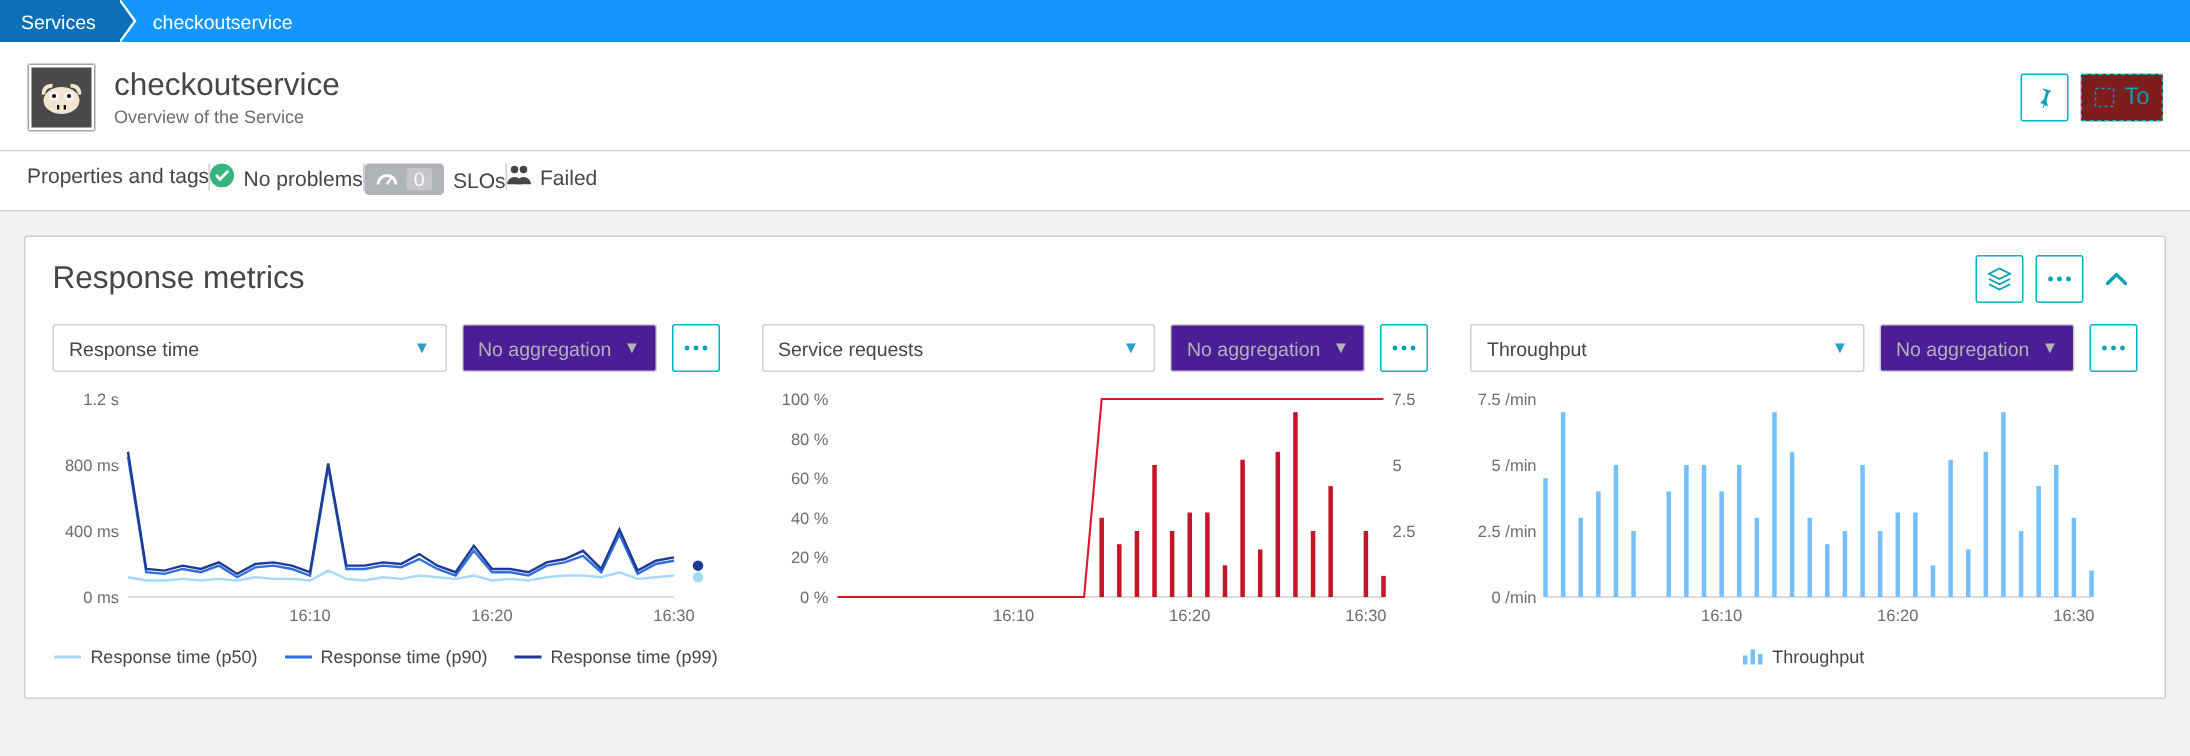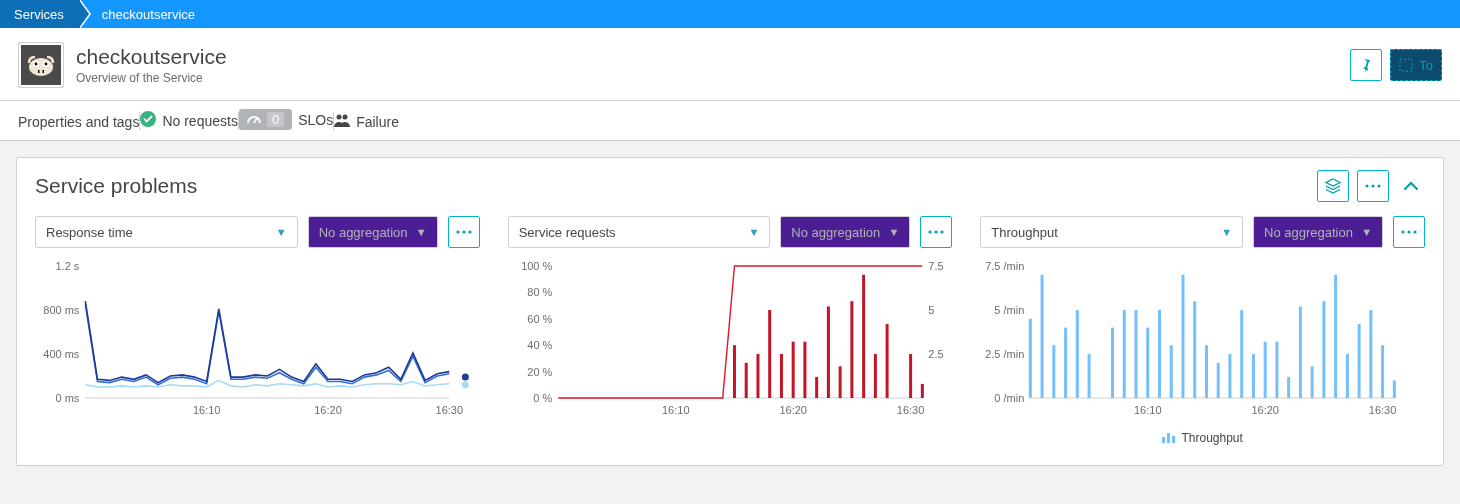--- a/index.html
+++ b/index.html
@@ -114,33 +114,33 @@
     align-items:center;
     justify-content:center;
     cursor:pointer;
     font-size:15px;
   }
   .text-btn{
     height:32px;
     border:1px solid var(--teal-border);
     color:var(--teal);
     border-radius:2px;
-    background:#0c4a6e;
+    background:#7f1d1d;
     display:inline-flex;
     align-items:center;
     padding:0 8px;
     gap:6px;
     cursor:pointer;
-    font-size:13px;
+    font-size:16px;
   }
 
   
   .meta-bar{
     display:flex;
-    align-items:flex-end;
+    align-items:flex-start;
     background:#fff;
     padding:8px 18px 10px 18px;
     border-bottom:1px solid var(--border);
     font-size:14px;
   }
   .meta-item{display:inline-flex;align-items:center;gap:6px;}
   .divider{width:1px;height:18px;background:var(--border);}
   .check{color:var(--green);font-size:15px;}
   .slo-badge{
     display:inline-flex;align-items:center;gap:6px;
@@ -273,21 +273,21 @@
     <span>Properties and tags</span>
   </span>
   <span class="divider"></span>
   <span class="meta-item">
     <span class="check">
       <svg width="16" height="16" viewBox="0 0 16 16">
           <circle cx="8" cy="8" r="8" fill="#36b37e"></circle>
           <path d="M4.5 8.2l2.2 2.3L11.6 5.5" stroke="#fff" stroke-width="1.8" fill="none" stroke-linecap="round"></path>
         </svg>
     </span>
-    <span>No requests</span>
+    <span>No problems</span>
   </span>
   <span class="divider"></span>
   <span class="meta-item">
     <span class="slo-badge">
       <span>
         <svg width="14" height="12" viewBox="0 0 14 12">
             <path d="M1 11 A6 6 0 0 1 13 11" fill="none" stroke="#fff" stroke-width="2"></path>
             <line x1="7" y1="11" x2="10" y2="6" stroke="#fff" stroke-width="1.5"></line>
           </svg>
       </span>
@@ -298,28 +298,28 @@
   <span class="divider"></span>
   <span class="meta-item">
     <span class="owners-icon">
       <svg width="16" height="14" viewBox="0 0 16 14">
           <circle cx="5" cy="4" r="2.5" fill="#454646"></circle>
           <circle cx="11" cy="4" r="2.5" fill="#454646"></circle>
           <path d="M0 14 a5 5 0 0 1 10 0z" fill="#454646"></path>
           <path d="M6 14 a5 5 0 0 1 10 0z" fill="#454646"></path>
         </svg>
     </span>
-    <span>Failure</span>
+    <span>Failed</span>
   </span>
 </div>
 
 <div class="panel-wrap">
   <div class="panel">
     <div class="panel-header">
-      <h2>Service problems</h2>
+      <h2>Response metrics</h2>
       <div class="right">
         <button class="icon-btn">
           <svg width="16" height="16" viewBox="0 0 16 16">
               <path d="M8 1l7 3.5L8 8 1 4.5z M1 8l7 3.5L15 8 M1 11.5L8 15l7-3.5" fill="none" stroke="currentColor" stroke-width="1.3"></path>
             </svg>
         </button>
         <button class="icon-btn">
           <svg width="16" height="4" viewBox="0 0 16 4">
               <circle cx="2" cy="2" r="1.6" fill="currentColor"></circle>
               <circle cx="8" cy="2" r="1.6" fill="currentColor"></circle>
@@ -361,21 +361,28 @@
             <text class="axis-lbl" x="42" y="10" text-anchor="end">1.2 s</text>
             <text class="axis-lbl" x="169.33333333333331" y="154" text-anchor="middle">16:10</text>
             <text class="axis-lbl" x="290.66666666666663" y="154" text-anchor="middle">16:20</text>
             <text class="axis-lbl" x="412" y="154" text-anchor="middle">16:30</text>
             <path d="M48,124.8 L60.13333333333333,127 L72.26666666666667,127 L84.4,125.9 L96.53333333333333,127 L108.66666666666666,125.9 L120.8,127 L132.93333333333334,124.8 L145.06666666666666,125.9 L157.2,125.9 L169.33333333333331,127 L181.46666666666667,120.4 L193.6,125.9 L205.73333333333335,127 L217.86666666666667,124.8 L230,125.9 L242.13333333333333,123.7 L254.26666666666665,124.8 L266.4,125.9 L278.5333333333333,123.7 L290.66666666666663,127 L302.79999999999995,125.9 L314.93333333333334,127 L327.06666666666666,124.8 L339.2,123.7 L351.33333333333337,123.7 L363.4666666666667,124.8 L375.6,121.5 L387.73333333333335,125.9 L399.8666666666667,124.8 L412,123.7" fill="none" stroke="#a7d9f9" stroke-width="1.6"></path>
             <path d="M48,44.5 L60.13333333333333,121.5 L72.26666666666667,122.6 L84.4,119.3 L96.53333333333333,121.5 L108.66666666666666,117.1 L120.8,124.8 L132.93333333333334,118.2 L145.06666666666666,117.1 L157.2,119.3 L169.33333333333331,123.7 L181.46666666666667,51.099999999999994 L193.6,119.3 L205.73333333333335,119.3 L217.86666666666667,117.1 L230,118.2 L242.13333333333333,112.7 L254.26666666666665,119.3 L266.4,123.7 L278.5333333333333,107.2 L290.66666666666663,121.5 L302.79999999999995,121.5 L314.93333333333334,123.7 L327.06666666666666,117.1 L339.2,114.9 L351.33333333333337,110.5 L363.4666666666667,121.5 L375.6,96.2 L387.73333333333335,122.6 L399.8666666666667,116 L412,113.8" fill="none" stroke="#2e6fdb" stroke-width="1.6"></path>
             <path d="M48,41.2 L60.13333333333333,119.3 L72.26666666666667,120.4 L84.4,117.1 L96.53333333333333,119.3 L108.66666666666666,114.9 L120.8,122.6 L132.93333333333334,116 L145.06666666666666,114.9 L157.2,117.1 L169.33333333333331,121.5 L181.46666666666667,48.89999999999999 L193.6,117.1 L205.73333333333335,117.1 L217.86666666666667,114.9 L230,116 L242.13333333333333,109.4 L254.26666666666665,117.1 L266.4,121.5 L278.5333333333333,103.9 L290.66666666666663,119.3 L302.79999999999995,119.3 L314.93333333333334,121.5 L327.06666666666666,114.9 L339.2,112.7 L351.33333333333337,107.2 L363.4666666666667,119.3 L375.6,92.9 L387.73333333333335,120.4 L399.8666666666667,113.8 L412,111.6" fill="none" stroke="#1f3a93" stroke-width="1.6"></path>
             <circle cx="428" cy="117.1" r="3.5" fill="#1f3a93"></circle>
             <circle cx="428" cy="124.8" r="3.5" fill="#a7d9f9"></circle>
           </svg>
-    </div>
+    <div class="legend">
+            <span class="legend-item">
+      <span class="swatch-line" style="background:#a7d9f9"></span>Response time (p50)</span>
+            <span class="legend-item">
+      <span class="swatch-line" style="background:#2e6fdb"></span>Response time (p90)</span>
+            <span class="legend-item">
+      <span class="swatch-line" style="background:#1f3a93"></span>Response time (p99)</span>
+          </div></div>
         <div class="chart-cell">
     <div class="chart-controls">
       <div class="dropdown">
     <span>Service requests</span>
     <span class="caret">▼</span>
   </div>
       <div class="dropdown disabled">
     <span>No aggregation</span>
     <span class="caret">▼</span>
   </div>

